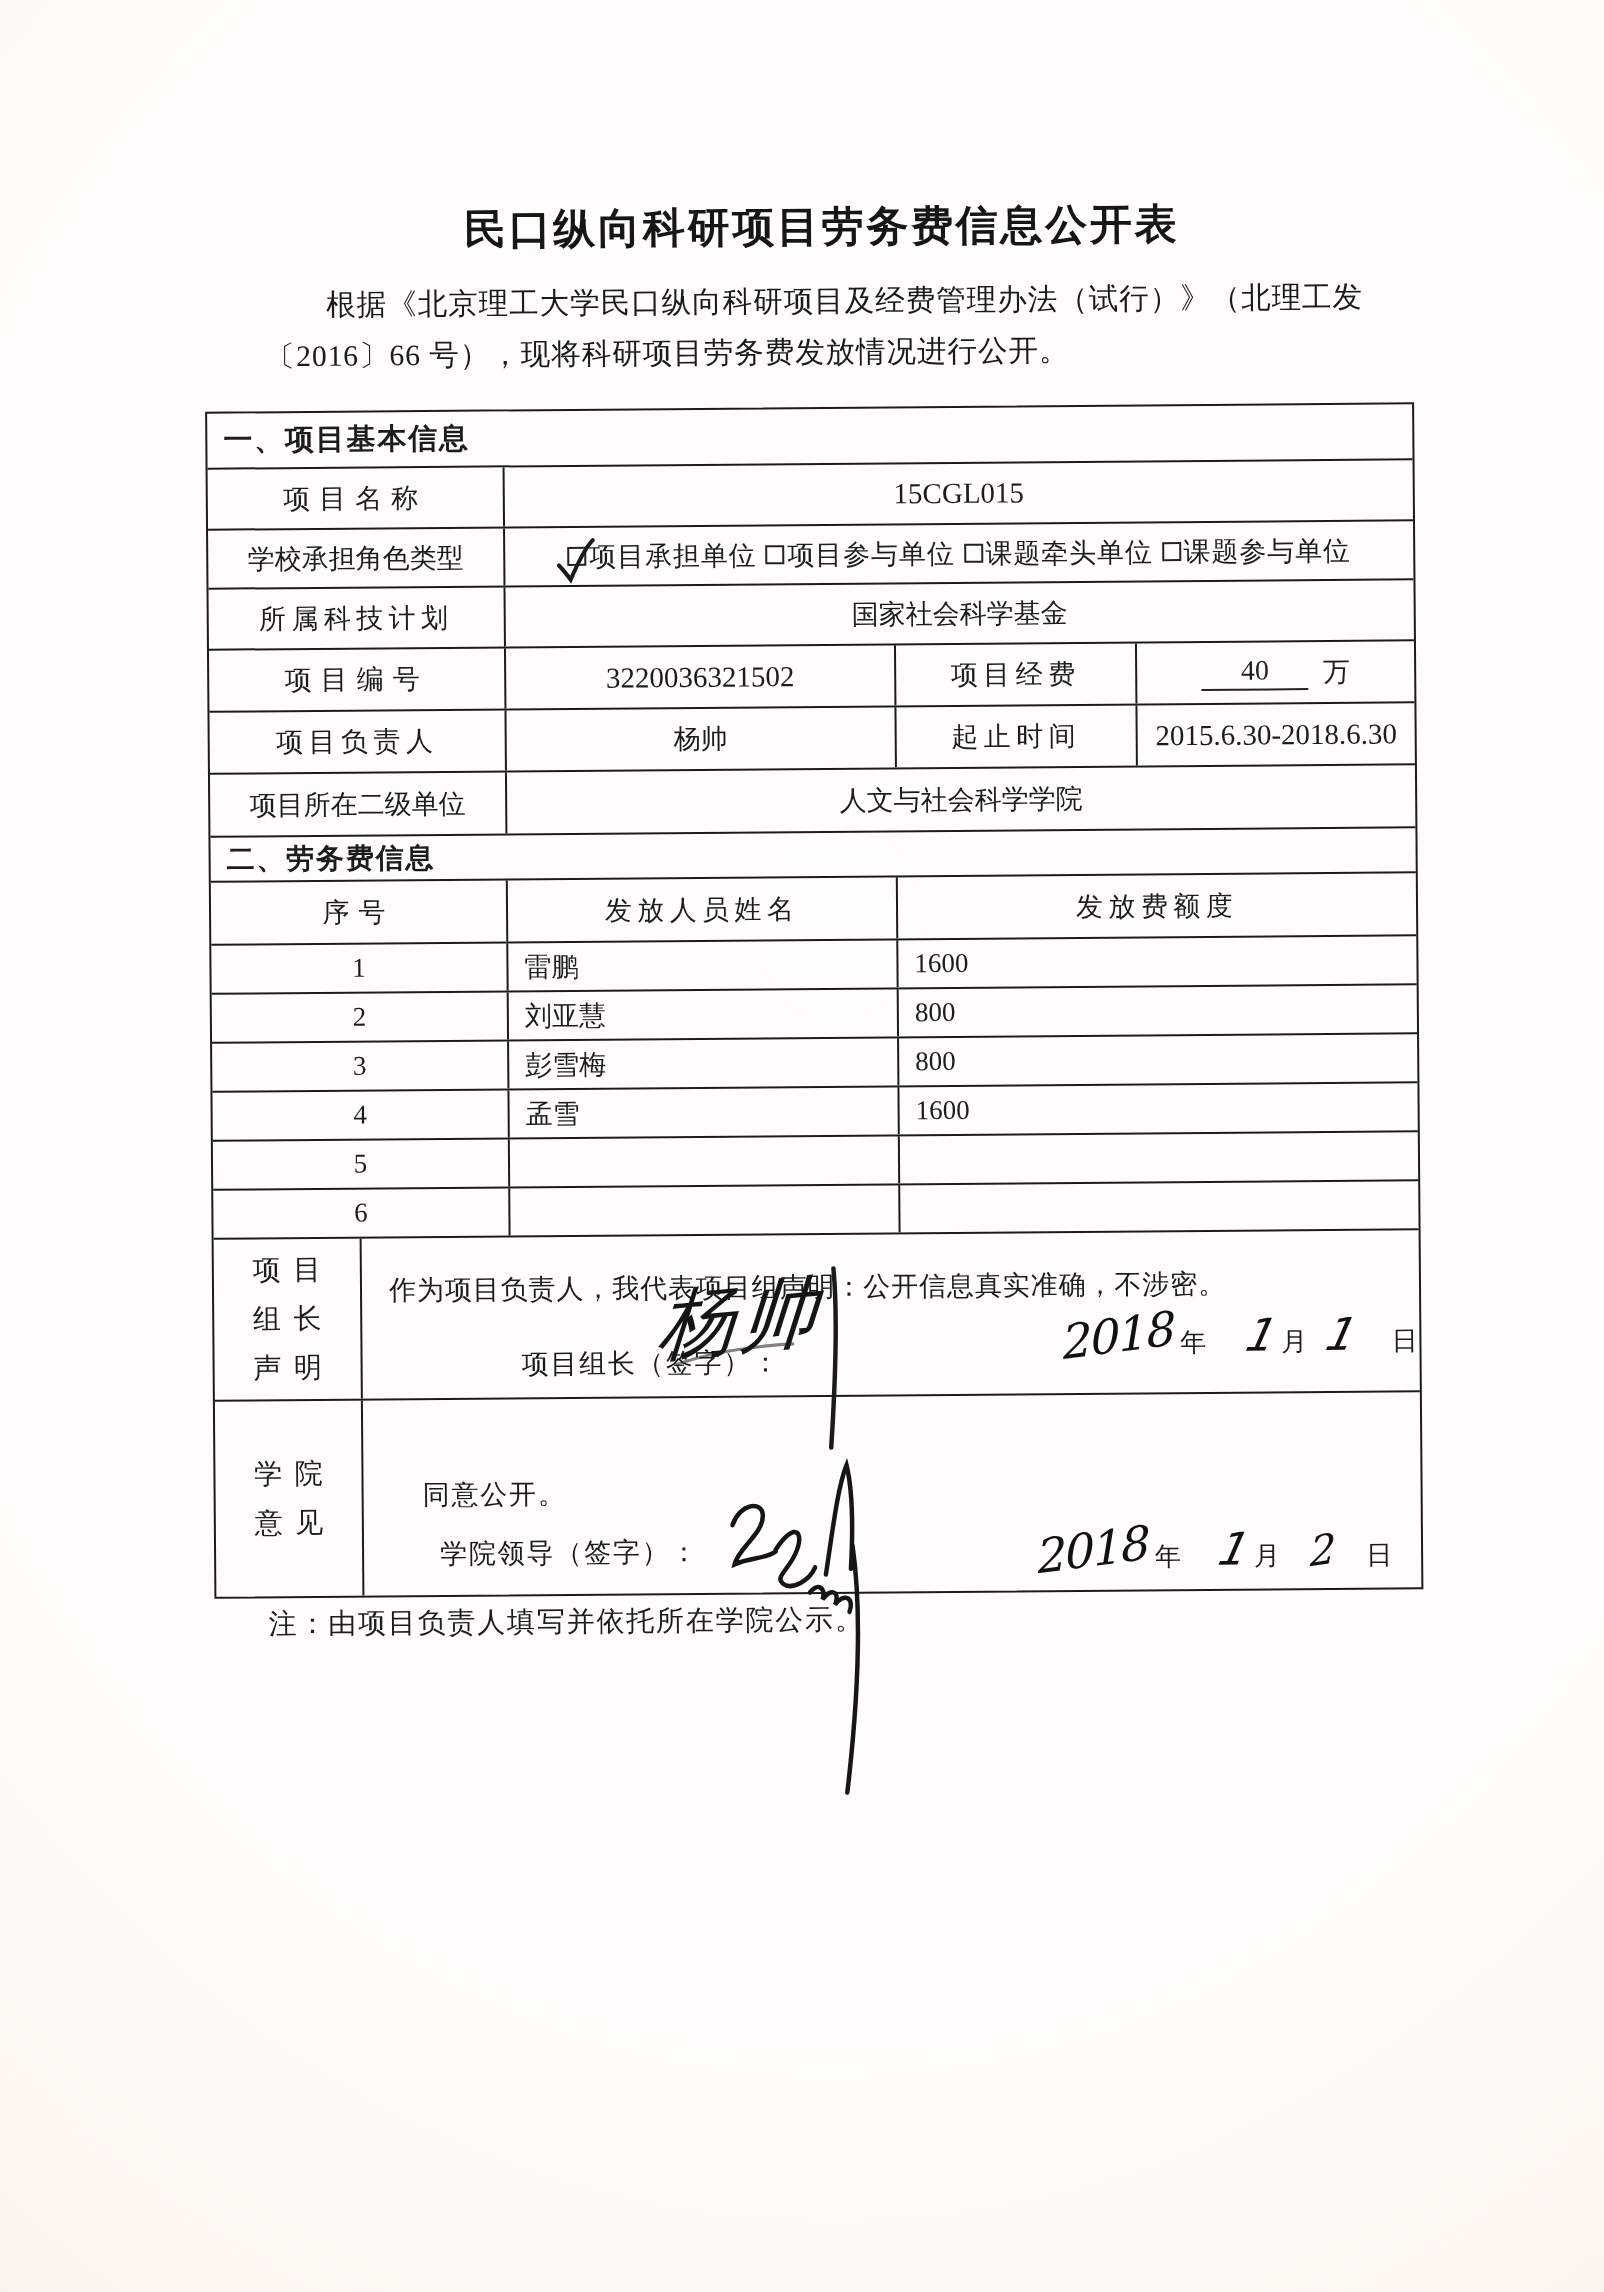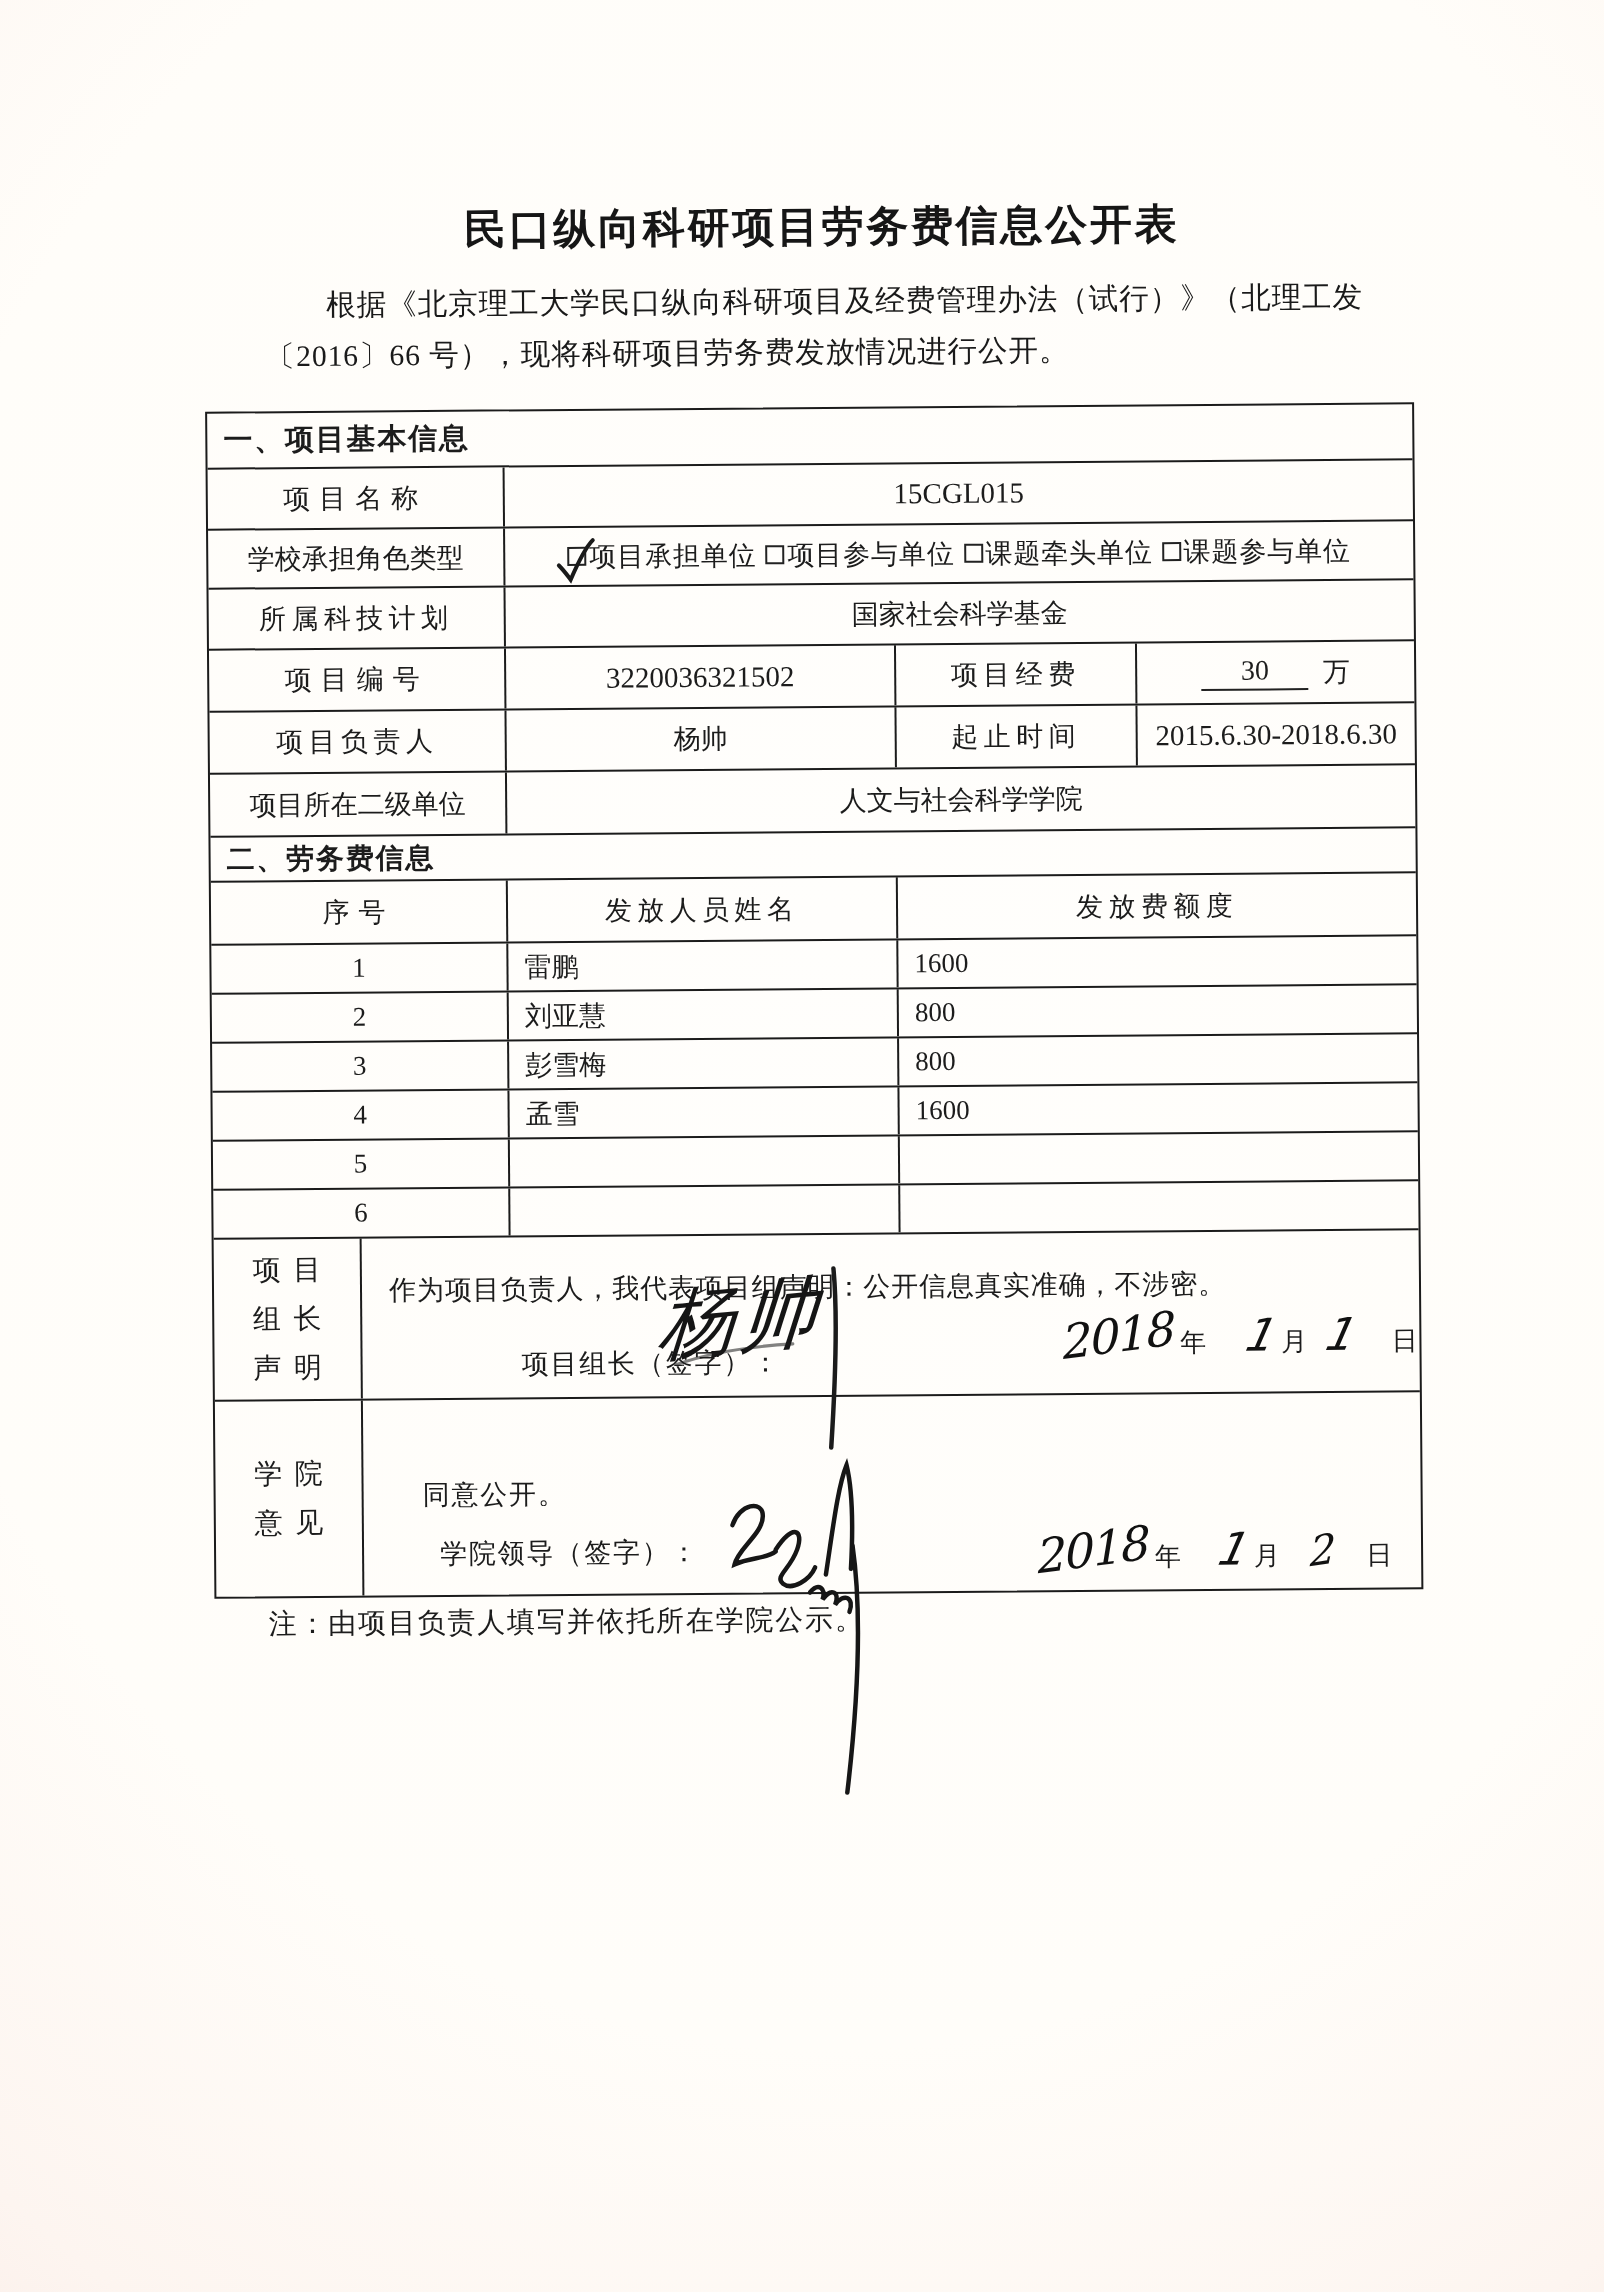--- a/index.html
+++ b/index.html
@@ -148,21 +148,21 @@
       <div class="row" style="height:61px">
         <div class="cell w-label bR ls6">所属科技计划</div>
         <div class="cell w-rest">国家社会科学基金</div>
       </div>
 
       <div class="row" style="height:62px">
         <div class="cell w-label bR ls10">项目编号</div>
         <div class="cell w-b bR serifnum" style="font-size:29px">3220036321502</div>
         <div class="cell w-c bR ls6">项目经费</div>
         <div class="cell w-rest">
-          <span class="score serifnum">30</span>
+          <span class="score serifnum">40</span>
           <span class="unit">万</span>
         </div>
       </div>
 
       <div class="row" style="height:62px">
         <div class="cell w-label bR ls6">项目负责人</div>
         <div class="cell w-b bR">杨帅</div>
         <div class="cell w-c bR ls6">起止时间</div>
         <div class="cell w-rest serifnum" style="font-size:29px">2015.6.30-2018.6.30</div>
       </div>

